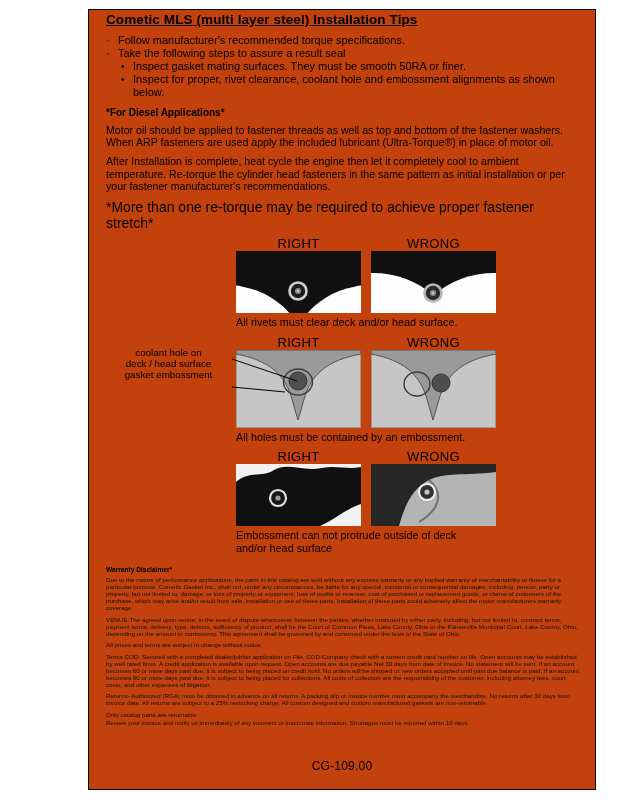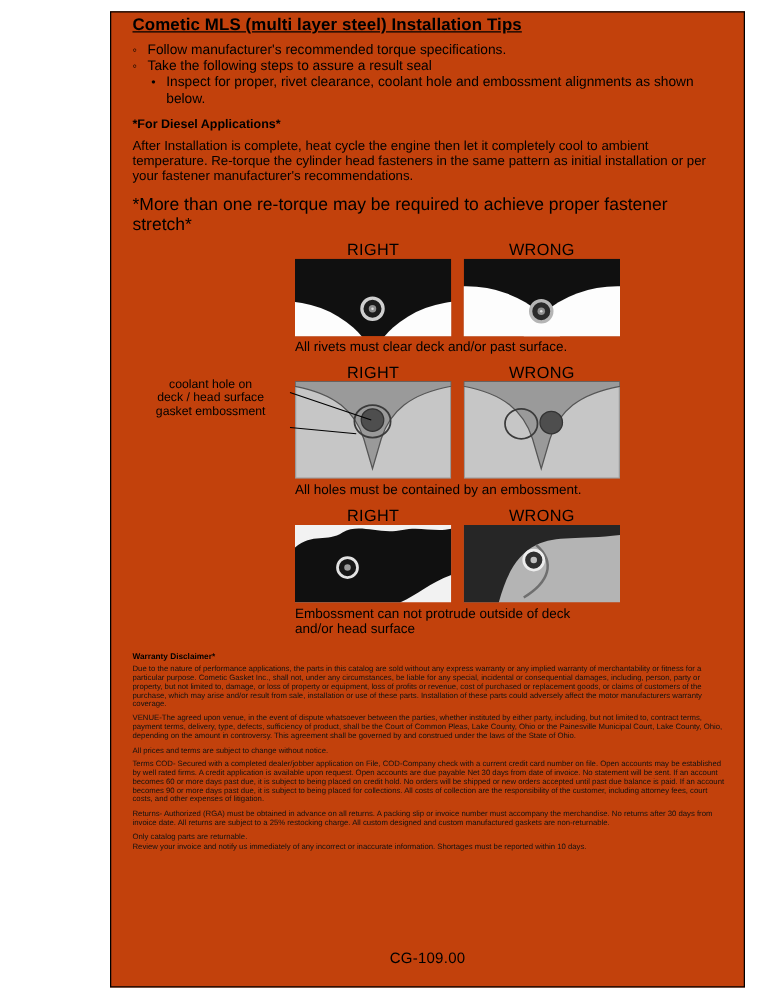--- a/index.html
+++ b/index.html
@@ -66,25 +66,30 @@
     <div class="bullet top">
       <span class="b-icon"></span>
       <span>Follow manufacturer's recommended torque specifications.</span>
     </div>
     <div class="bullet top">
       <span class="b-icon"></span>
       <span>Take the following steps to assure a result seal</span>
     </div>
     <div class="bullet sub">
       <span class="b-icon"></span>
+      <span>Inspect gasket mating surfaces.  They must be smooth 50RA or finer.</span>
+    </div>
+    <div class="bullet sub">
+      <span class="b-icon"></span>
       <span>Inspect for proper, rivet clearance, coolant hole and embossment alignments as shown below.</span>
     </div>
   </div>
 
   <div class="diesel-h">*For Diesel Applications*</div>
+  <p class="para">Motor oil should be applied to fastener threads as well as top and bottom of the fastener washers. When ARP fasteners are used apply the included lubricant (Ultra-Torque®) in place of motor oil.</p>
   <p class="para">After Installation is complete, heat cycle the engine then let it completely cool to ambient temperature. Re-torque the cylinder head fasteners in the same pattern as initial installation or per your fastener manufacturer's recommendations.</p>
   <p class="note">*More than one re-torque may be required to achieve proper fastener stretch*</p>
 
   <div class="figs">
 
     <div class="fig-block">
       <div class="fig-inner">
         <div class="fig-head">
           <span>RIGHT</span>
           <span>WRONG</span>
@@ -100,21 +105,21 @@
           </svg>
           <svg width="125" height="62" viewBox="0 0 125 62">
             <rect width="125" height="62" fill="#101010"></rect>
             <ellipse cx="2" cy="98" rx="85" ry="76" fill="#fdfdfd"></ellipse>
             <ellipse cx="123" cy="98" rx="85" ry="76" fill="#fdfdfd"></ellipse>
             <circle cx="62" cy="42" r="8.5" fill="#2a2a2a" stroke="#b5b5b5" stroke-width="2.6"></circle>
             <circle cx="62" cy="42" r="3" fill="#8f8f8f"></circle>
             <circle cx="62" cy="42" r="1" fill="#dddddd"></circle>
           </svg>
         </div>
-        <div class="fig-cap">All rivets must clear deck and/or past surface.</div>
+        <div class="fig-cap">All rivets must clear deck and/or head surface.</div>
       </div>
     </div>
 
     <div class="fig-block">
       <div class="callout co1">
         <span>coolant hole on</span>
         <span>deck / head surface</span>
       </div>
       <div class="callout co2">gasket embossment</div>
       <svg class="overlay" width="320" height="115" viewBox="0 0 320 115">

